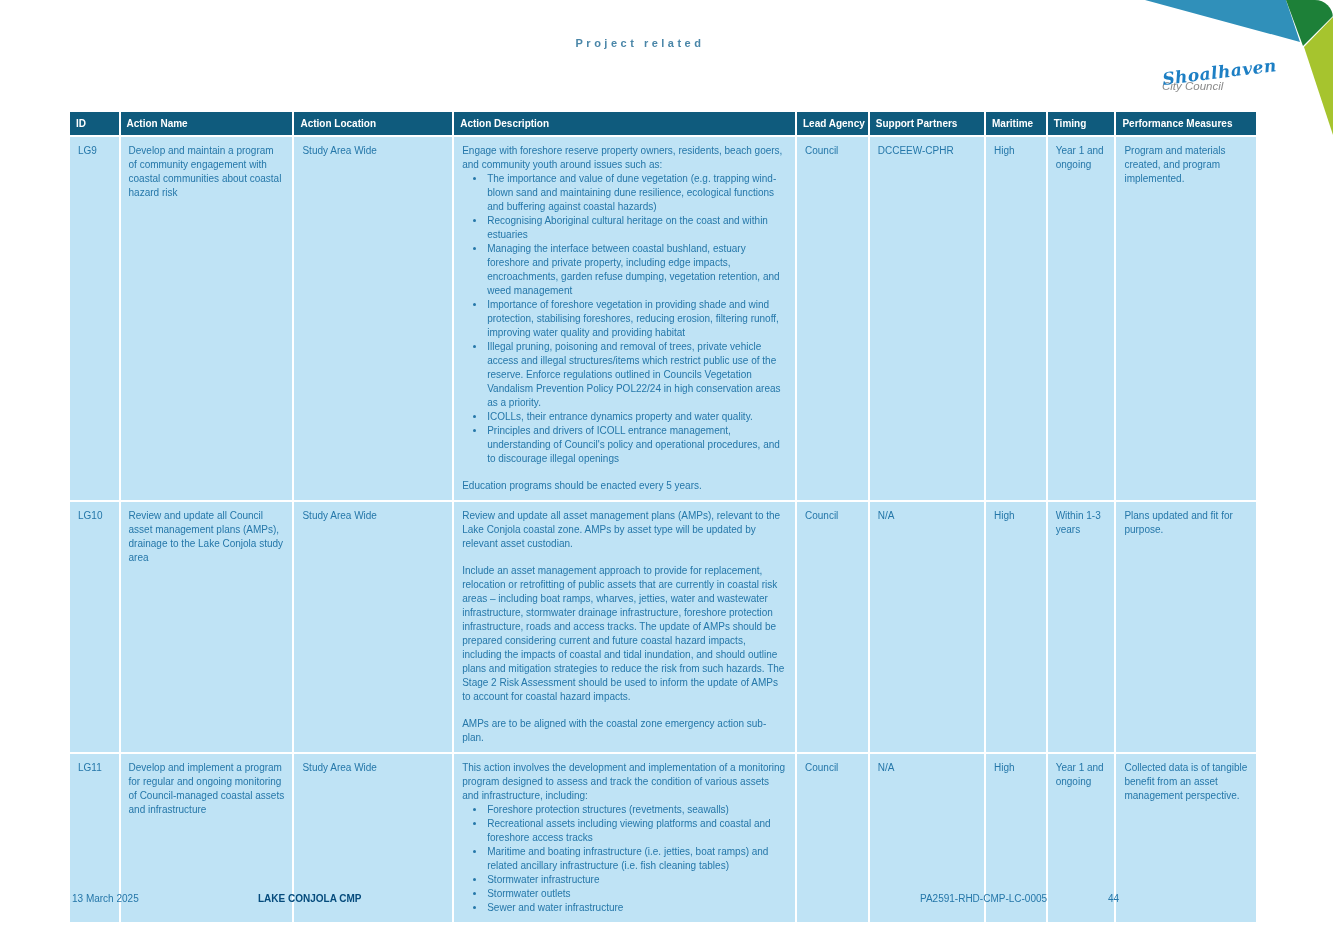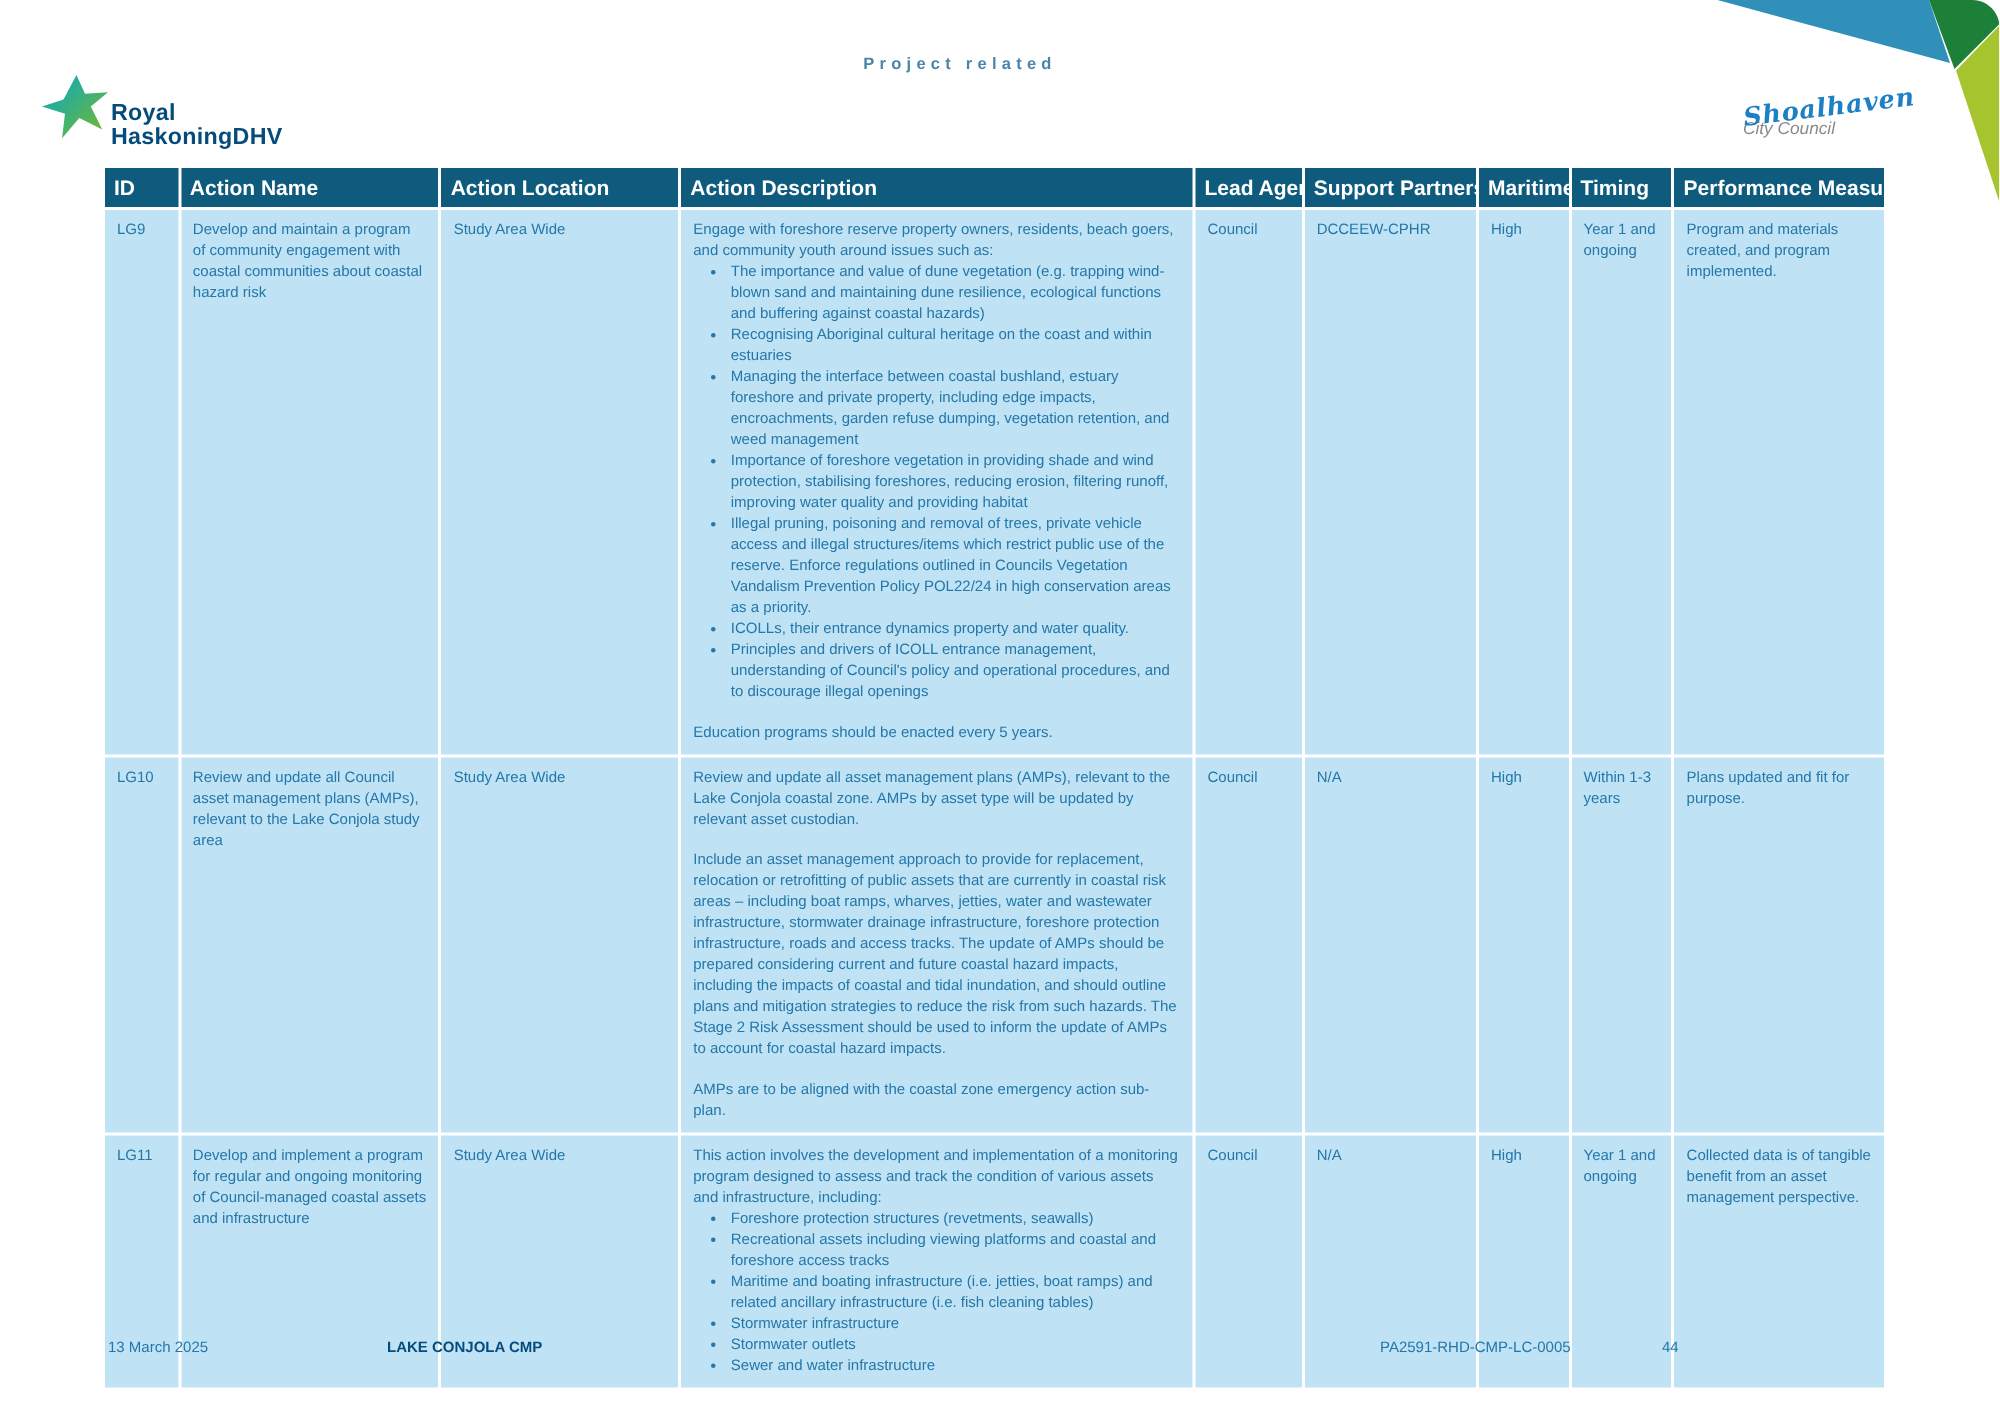--- a/index.html
+++ b/index.html
@@ -33,21 +33,21 @@
   }
   
   .corner { position:absolute; top:0; right:0; width:190px; height:140px; }
   
   table.actions {
     position:absolute; left:68px; top:110px; width:1190px;
     border-collapse:separate; border-spacing:2.5px; table-layout:fixed;
   }
   table.actions th {
     background:var(--header_bg,#0f5b7d); color:var(--header_text,#ffffff);
-    font-size:14px; font-weight:bold; text-align:left; vertical-align:middle;
+    font-size:10px; font-weight:bold; text-align:left; vertical-align:middle;
     padding:5px 6px; white-space:nowrap; overflow:hidden; height:13px;
   }
   table.actions td {
     background:var(--cell_bg,#bfe3f5); color:var(--body_text,#2577a9);
     font-size:10px; line-height:1.4; vertical-align:top; padding:7px 8px;
   }
   td p, td ul { margin:0; }
   td ul { padding-left:24px; }
   td li { padding-left:1px; }
   .desc-p + .desc-p, td ul + .desc-p { margin-top:13px; }
@@ -65,35 +65,20 @@
 <div class="page">
 
   <svg class="corner" viewBox="0 0 190 140">
     <polygon points="2,0 143,0 157,42" fill="#3090ba"></polygon>
     <polygon points="143,0 190,0 190,16 160,46" fill="#1d8038"></polygon>
     <polygon points="161,47 190,17 190,135" fill="#a6c42e"></polygon>
   </svg>
 
   <div class="classification">Project related</div>
 
-  <div class="logo-left">
-    <svg class="star" viewBox="0 0 46 46">
-      <defs>
-        <linearGradient id="starg" x1="0" y1="0" x2="1" y2="1">
-          <stop offset="0" stop-color="#00a9cc"></stop>
-          <stop offset="1" stop-color="#7ab829"></stop>
-        </linearGradient>
-      </defs>
-      <path d="M24 0 L30 13 L46 12 L34 22 L42 38 L26 30 L14 44 L16 27 L0 22 L15 17 Z" fill="url(#starg)"></path>
-    </svg>
-    <div class="wordmark">
-      <div>Royal</div>
-      <div>HaskoningDHV</div>
-    </div>
-  </div>
 
   <div class="logo-right">
     <span class="script">Shoalhaven</span>
     <div class="sub">City Council</div>
   </div>
 
   <table class="actions">
     <colgroup>
         <col style="width: 48px;">
         <col style="width: 170px;">
@@ -137,21 +122,21 @@
             <p class="desc-p">Education programs should be enacted every 5 years.</p>
           </td>
           <td>Council</td>
           <td>DCCEEW-CPHR</td>
           <td>High</td>
           <td>Year 1 and ongoing</td>
           <td>Program and materials created, and program implemented.</td>
         </tr>
         <tr>
           <td>LG10</td>
-          <td>Review and update all Council asset management plans (AMPs), relevant to the Lake Conjola study area</td>
+          <td>Review and update all Council asset management plans (AMPs), drainage to the Lake Conjola study area</td>
           <td>Study Area Wide</td>
           <td>
             <p class="desc-p">Review and update all asset management plans (AMPs), relevant to the Lake Conjola coastal zone. AMPs by asset type will be updated by relevant asset custodian.</p>
             <p class="desc-p">Include an asset management approach to provide for replacement, relocation or retrofitting of public assets that are currently in coastal risk areas – including boat ramps, wharves, jetties, water and wastewater infrastructure, stormwater drainage infrastructure, foreshore protection infrastructure, roads and access tracks. The update of AMPs should be prepared considering current and future coastal hazard impacts, including the impacts of coastal and tidal inundation, and should outline plans and mitigation strategies to reduce the risk from such hazards. The Stage 2 Risk Assessment should be used to inform the update of AMPs to account for coastal hazard impacts.</p>
             <p class="desc-p">AMPs are to be aligned with the coastal zone emergency action sub-plan.</p>
           </td>
           <td>Council</td>
           <td>N/A</td>
           <td>High</td>
           <td>Within 1-3 years</td>

